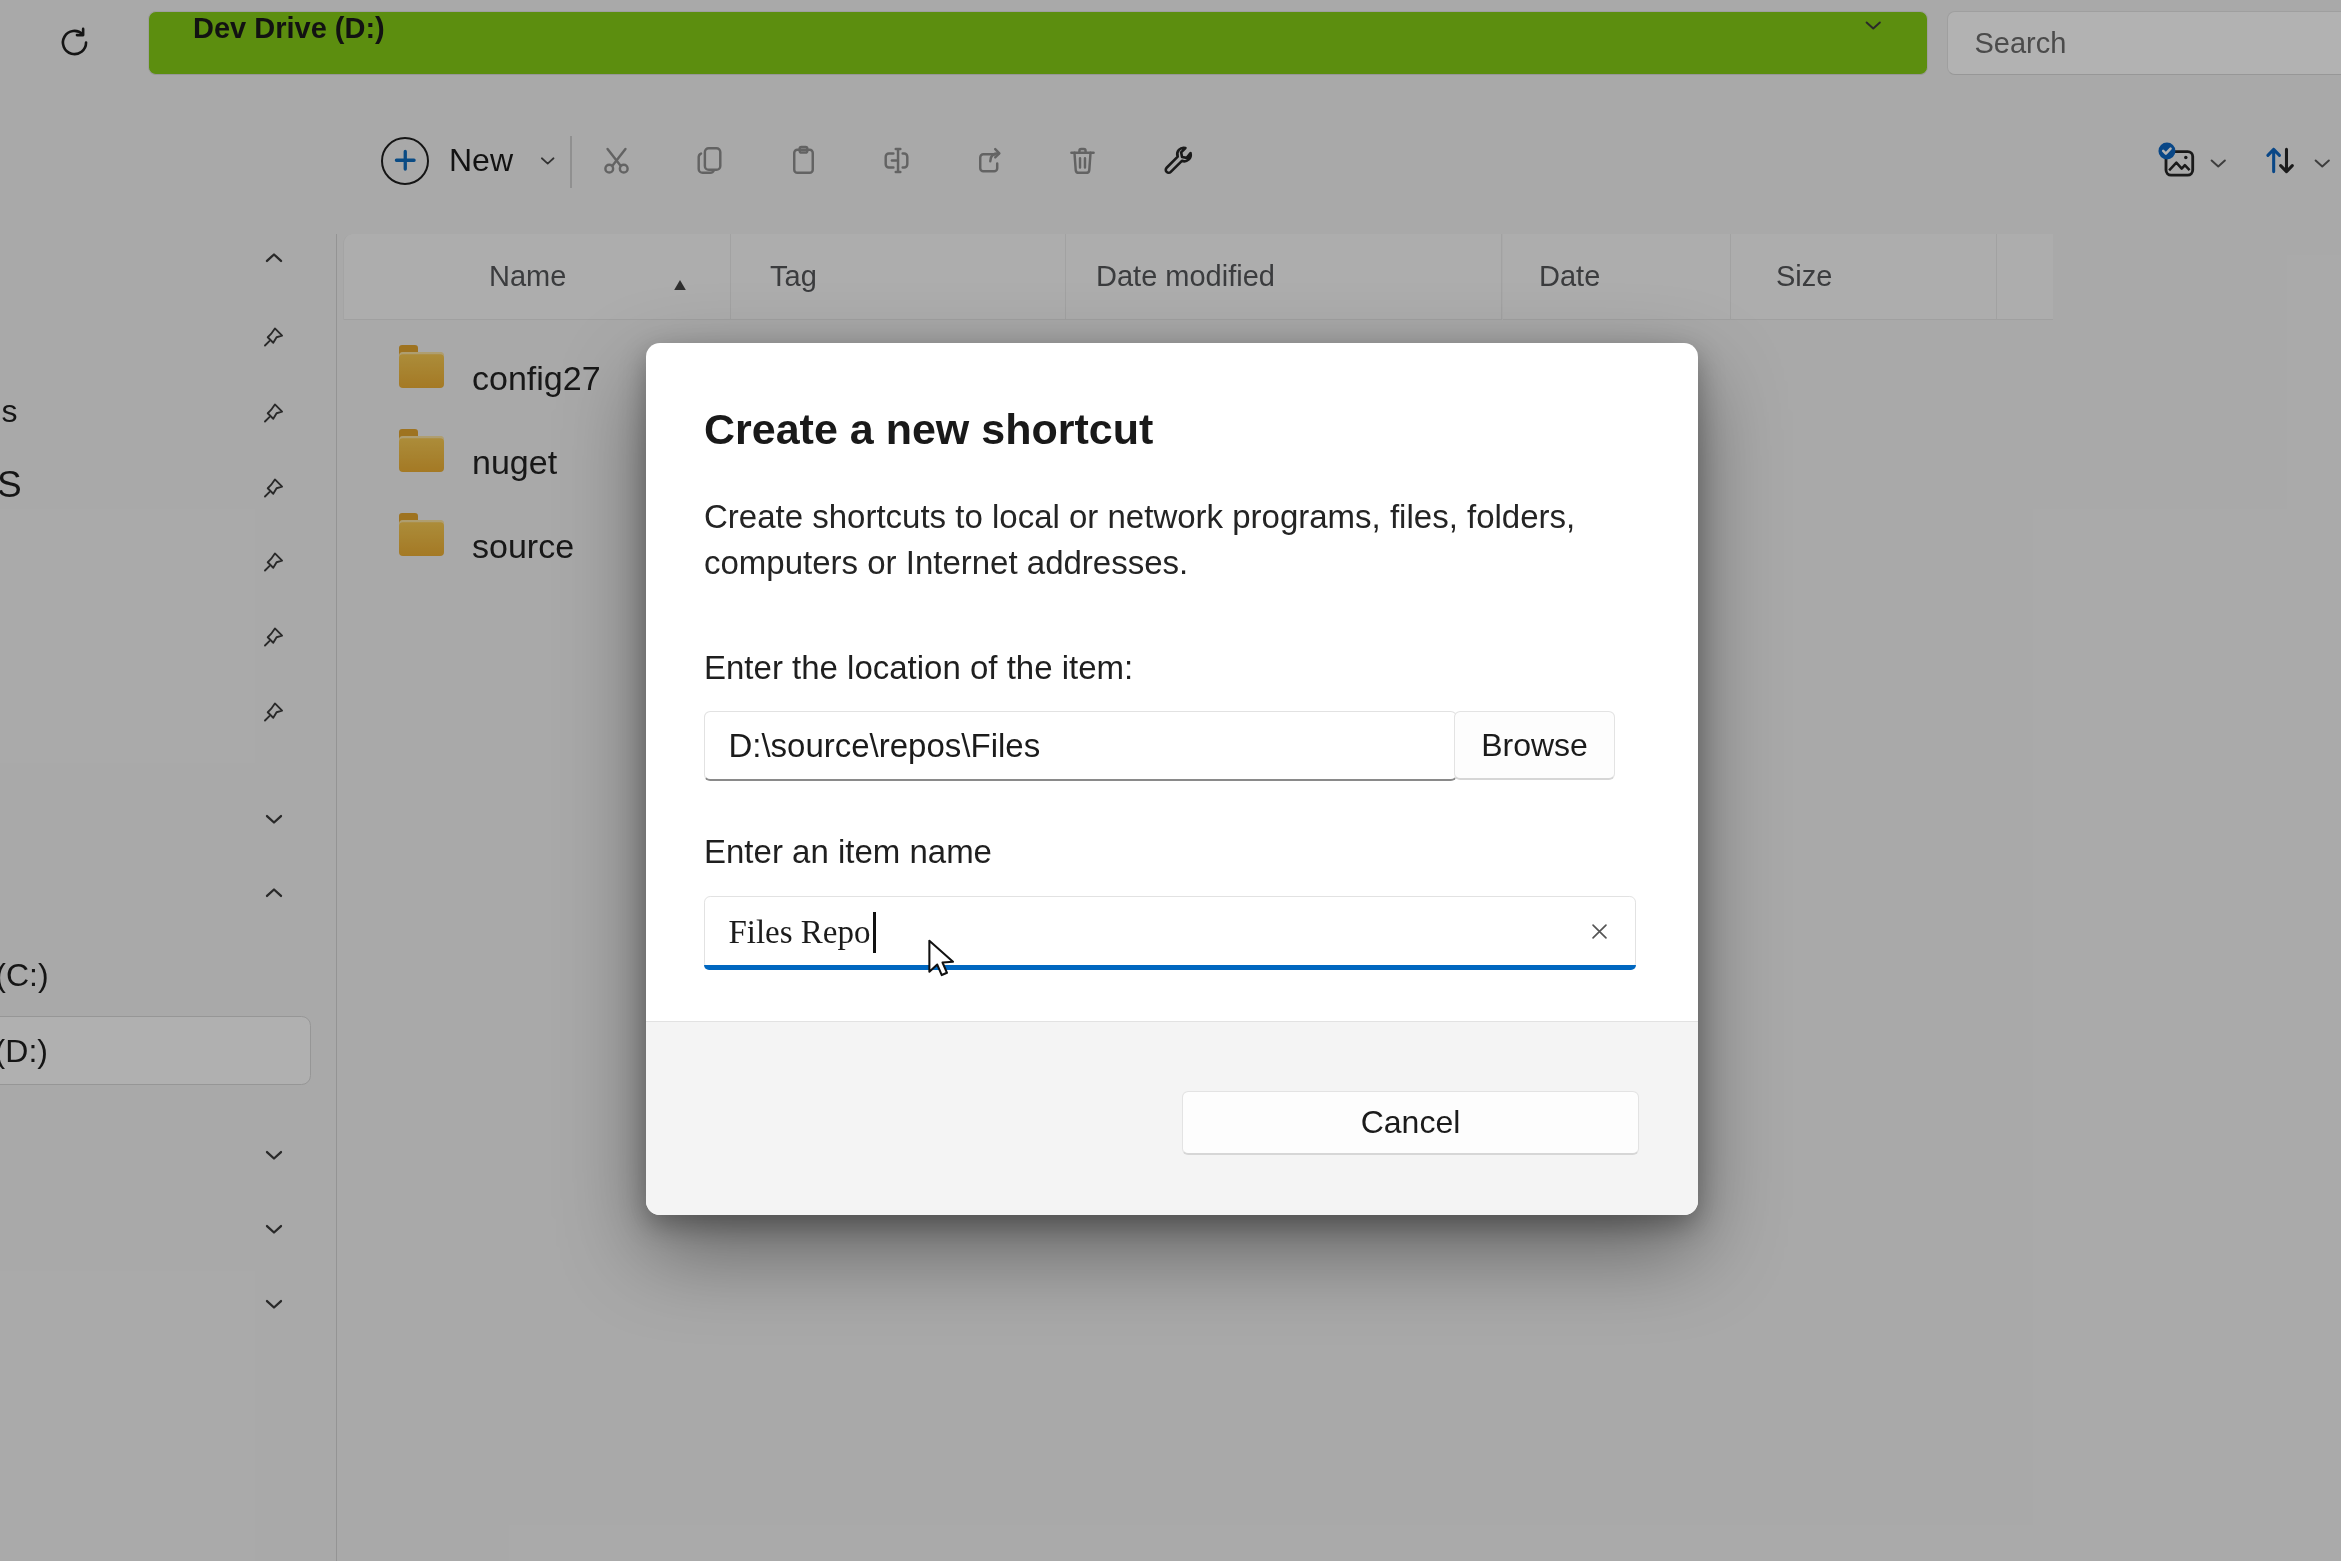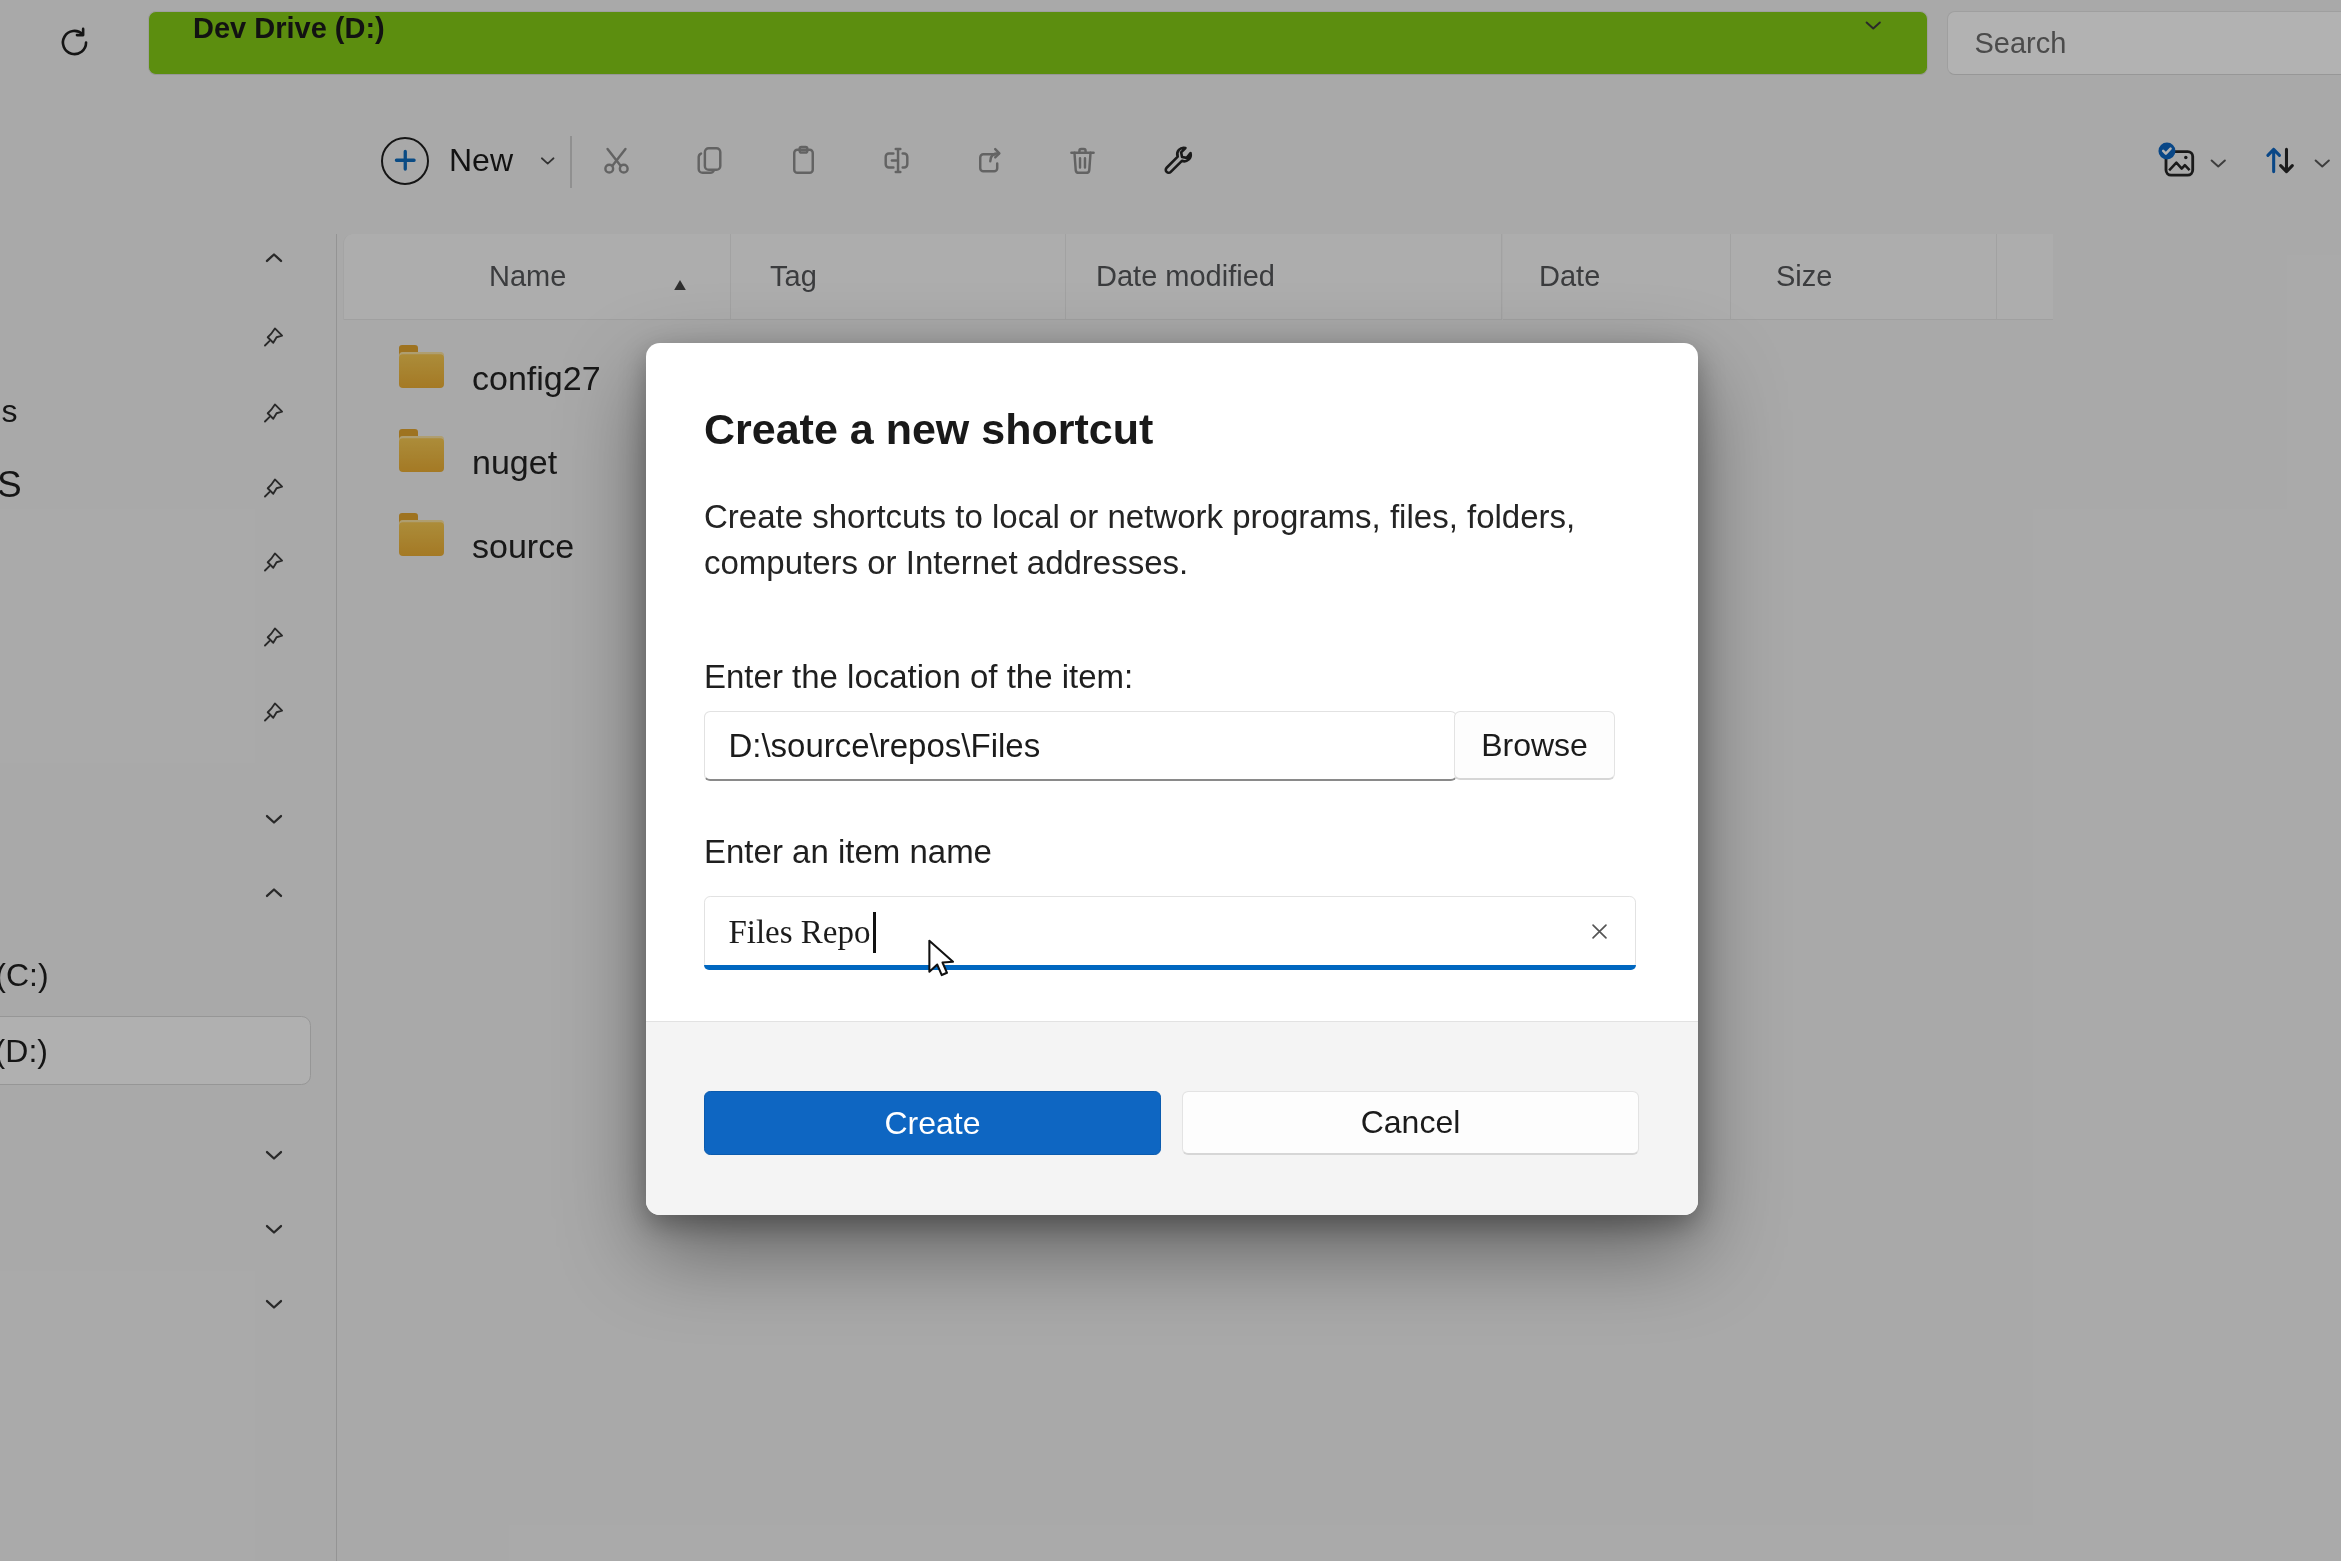--- a/index.html
+++ b/index.html
@@ -321,42 +321,39 @@
       </span>
     <span class="fname">source</span>
   </div>
 
   <div class="abs dim"></div>
 
   <div class="abs dialog">
     <div class="abs dlg-title">Create a new shortcut</div>
     <div class="abs dlg-desc">Create shortcuts to local or network programs, files, folders, computers or Internet addresses.</div>
 
-    <div class="abs dlg-label" style="top:315px">Enter the location of the item:</div>
+    <div class="abs dlg-label" style="top:306px">Enter the location of the item:</div>
     <input class="abs field loc-input" value="D:\source\repos\Files" style="">
     <button class="abs browse-btn">
       <span>Browse</span>
     </button>
 
     <div class="abs dlg-label" style="top:490px">Enter an item name</div>
     <div class="abs field name-field">
       <span class="val">Files Repo</span>
       <span class="caret"></span>
       <span class="clear-x">
         <svg width="31" height="31" viewBox="0 0 24 24" fill="none" stroke="currentColor" stroke-width="1.3" stroke-linecap="round">
             <path d="M7 7l10 10M17 7L7 17"></path>
           </svg>
       </span>
       <span class="focusline"></span>
     </div>
 
     <div class="abs dlg-footer">
-      <button class="btn create-btn">
-        <span>Create</span>
-      </button>
       <button class="btn cancel-btn">
         <span>Cancel</span>
       </button>
     </div>
   </div>
 
   <div class="abs cursor" style="left:920px;top:937px">
     <svg width="45" height="45" viewBox="0 0 24 24">
       <path d="M5 2l0 16.5 4.2-3.8 2.4 5.6 2.8-1.2-2.4-5.5 5.6-0.4z" fill="#fff" stroke="#111" stroke-width="1.1" stroke-linejoin="round"></path>
     </svg>

